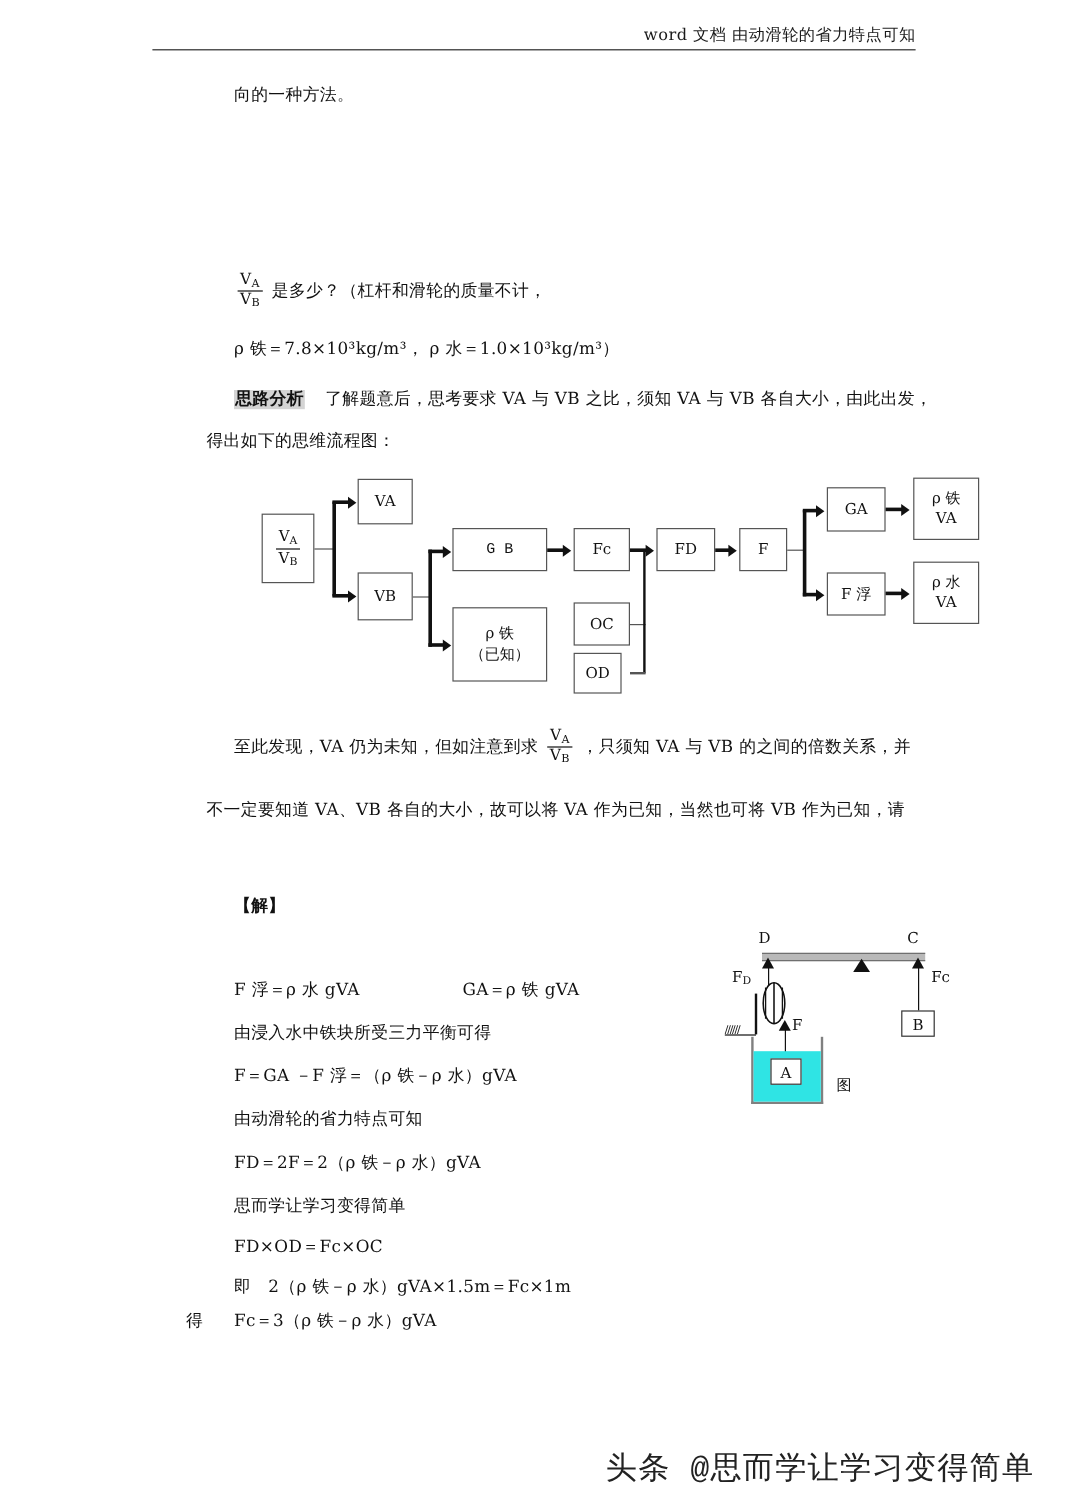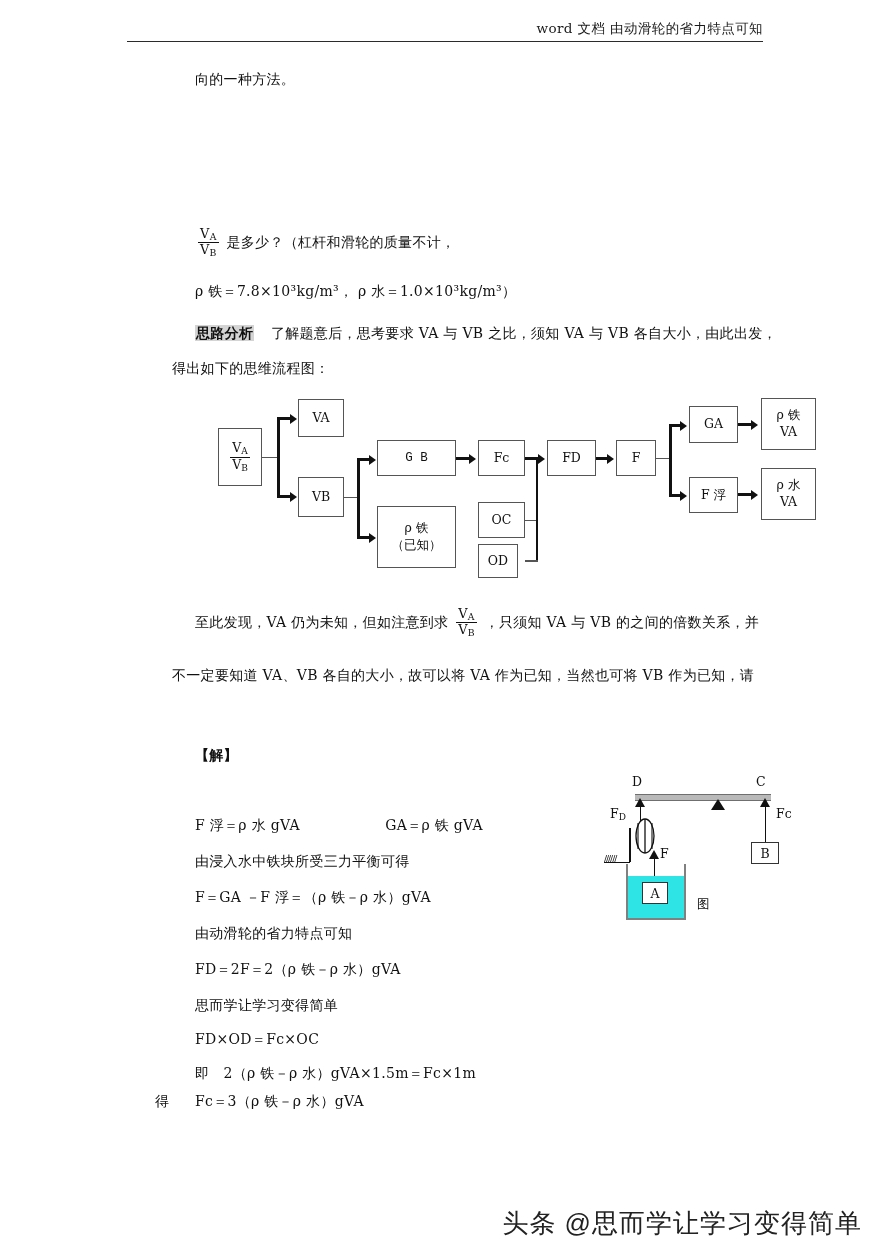--- a/index.html
+++ b/index.html
@@ -179,21 +179,21 @@
     position: absolute;
     font-size: 12.5px;
     color: #111;
   }
 
   
   .watermark {
     position: absolute;
     right: 28px;
     bottom: 18px;
-    font-family: Liberation Sans, sans-serif;
+    font-family: Liberation Mono, monospace;
     font-size: 26px;
     color: #222;
     white-space: nowrap;
     letter-spacing: 1px;
   }
 </style>
 </head>
 <body>
 
 <div id="page">

